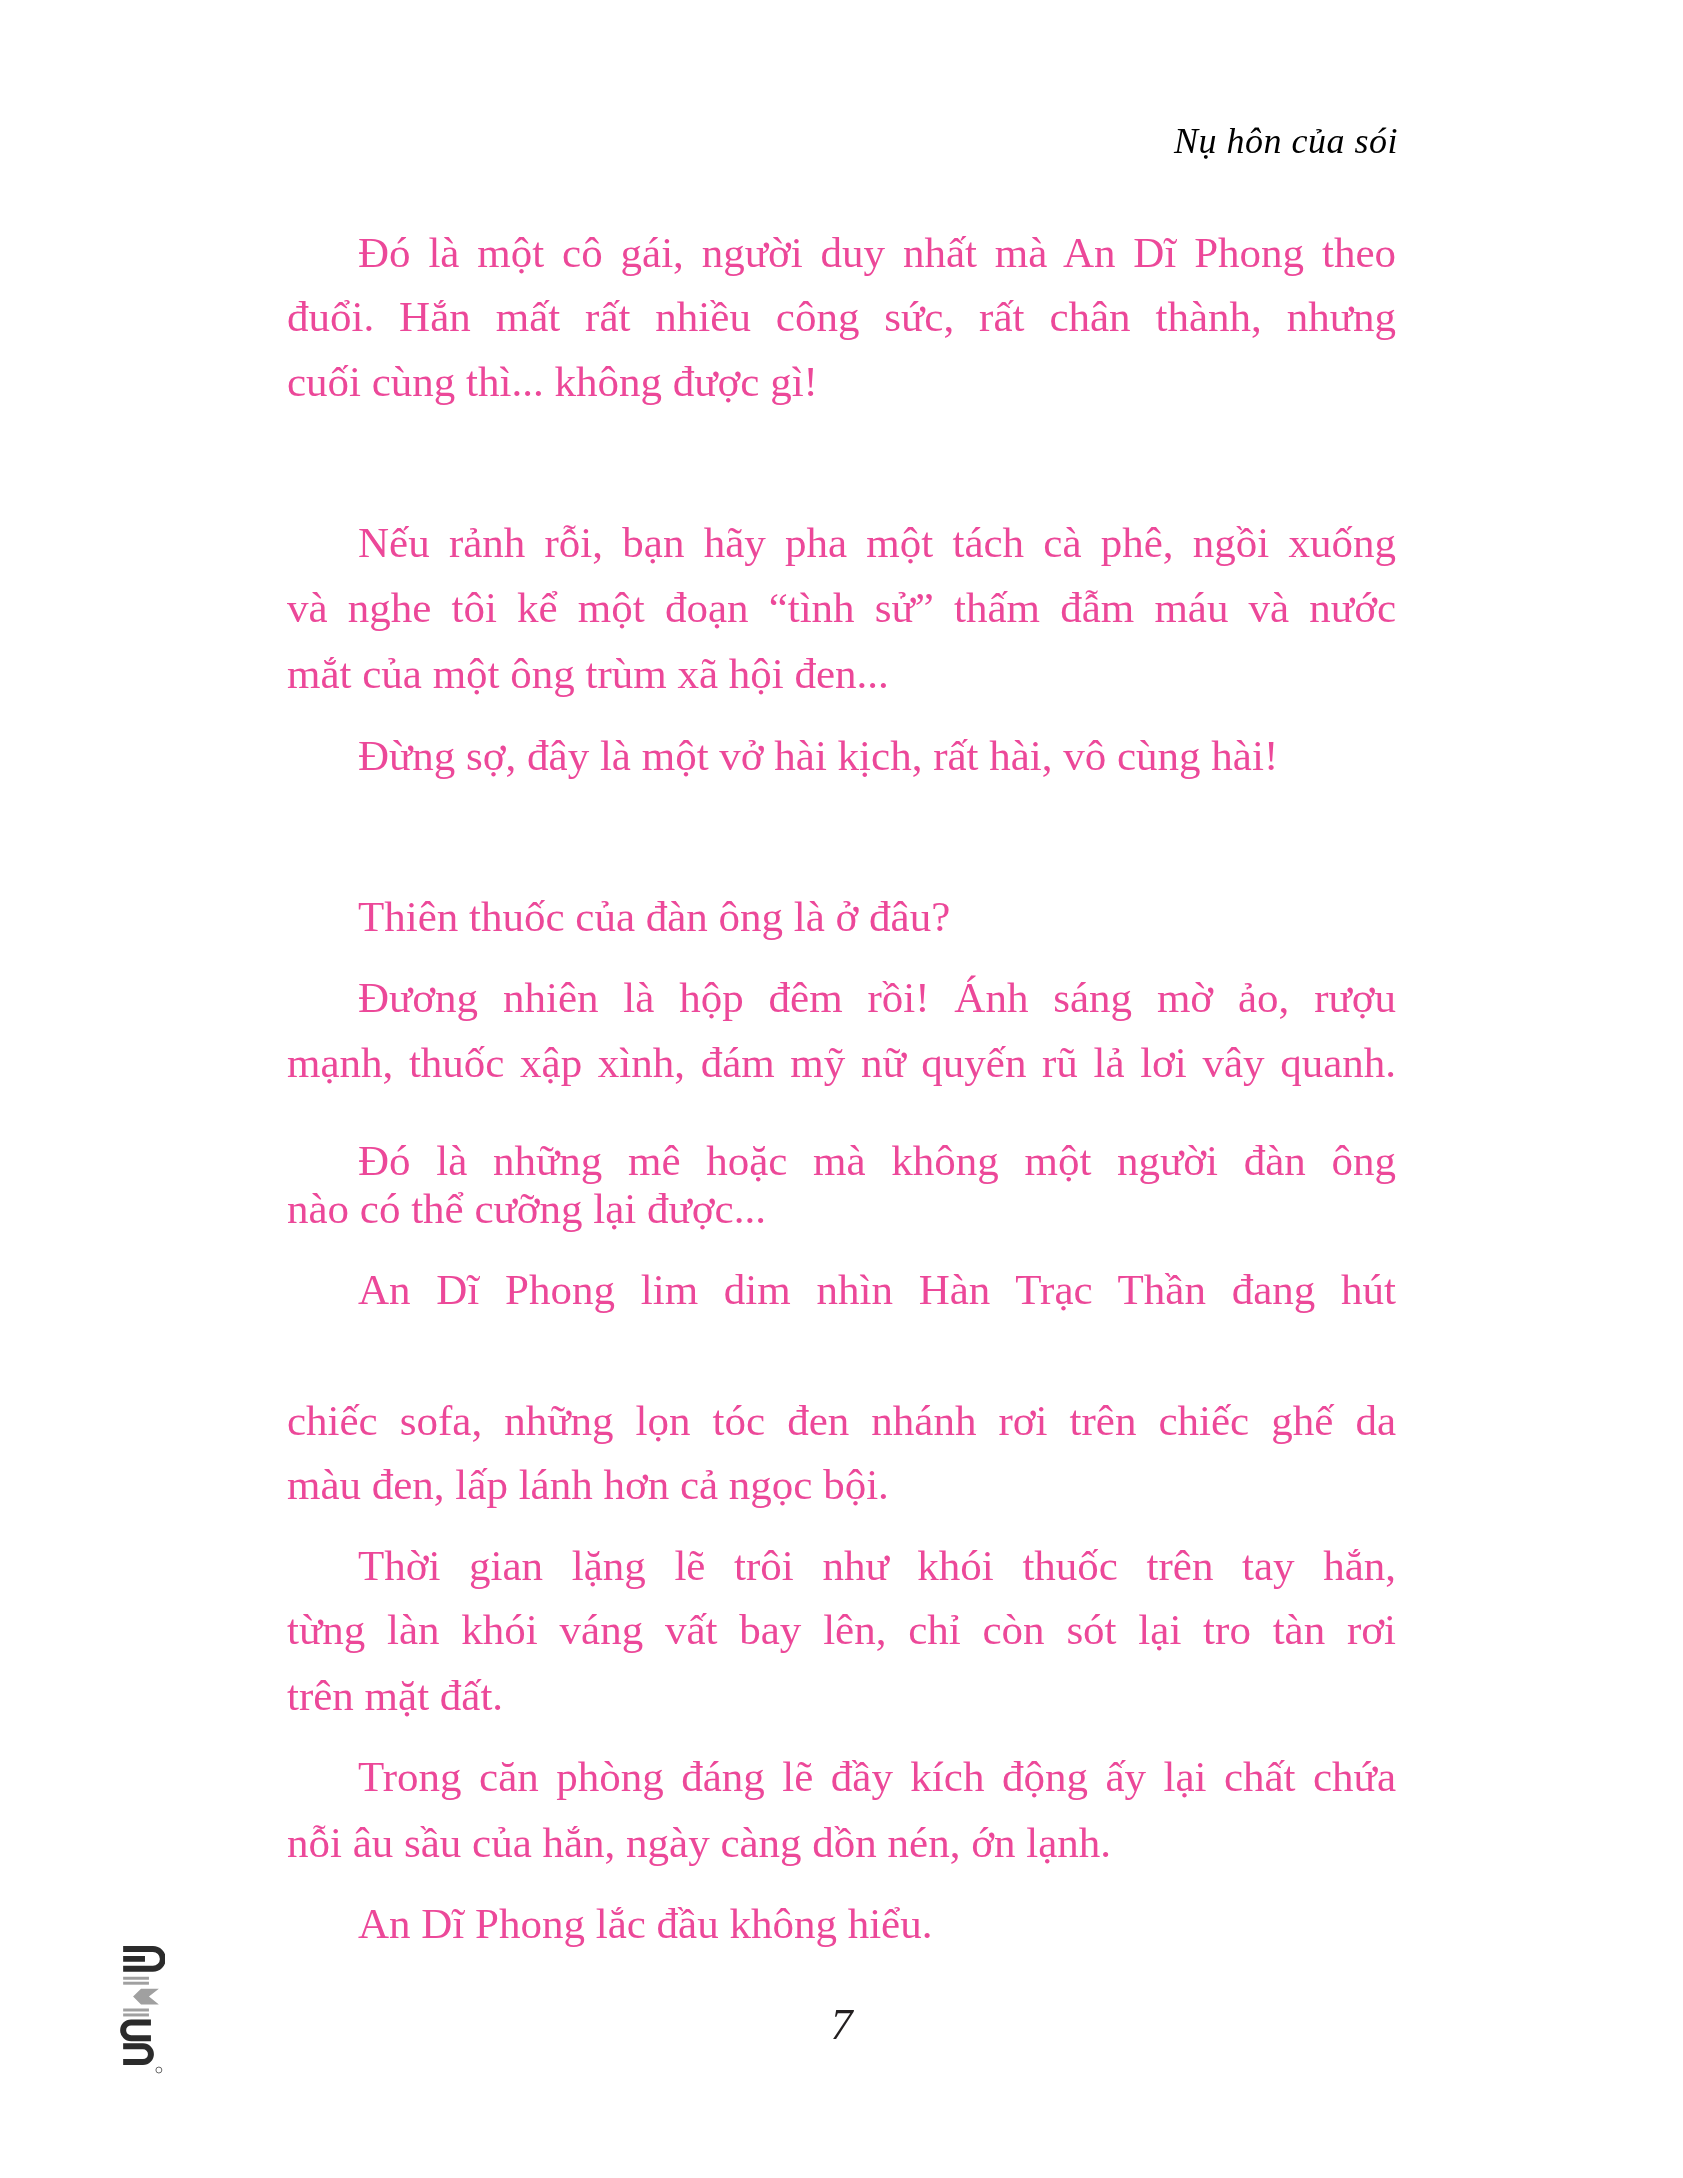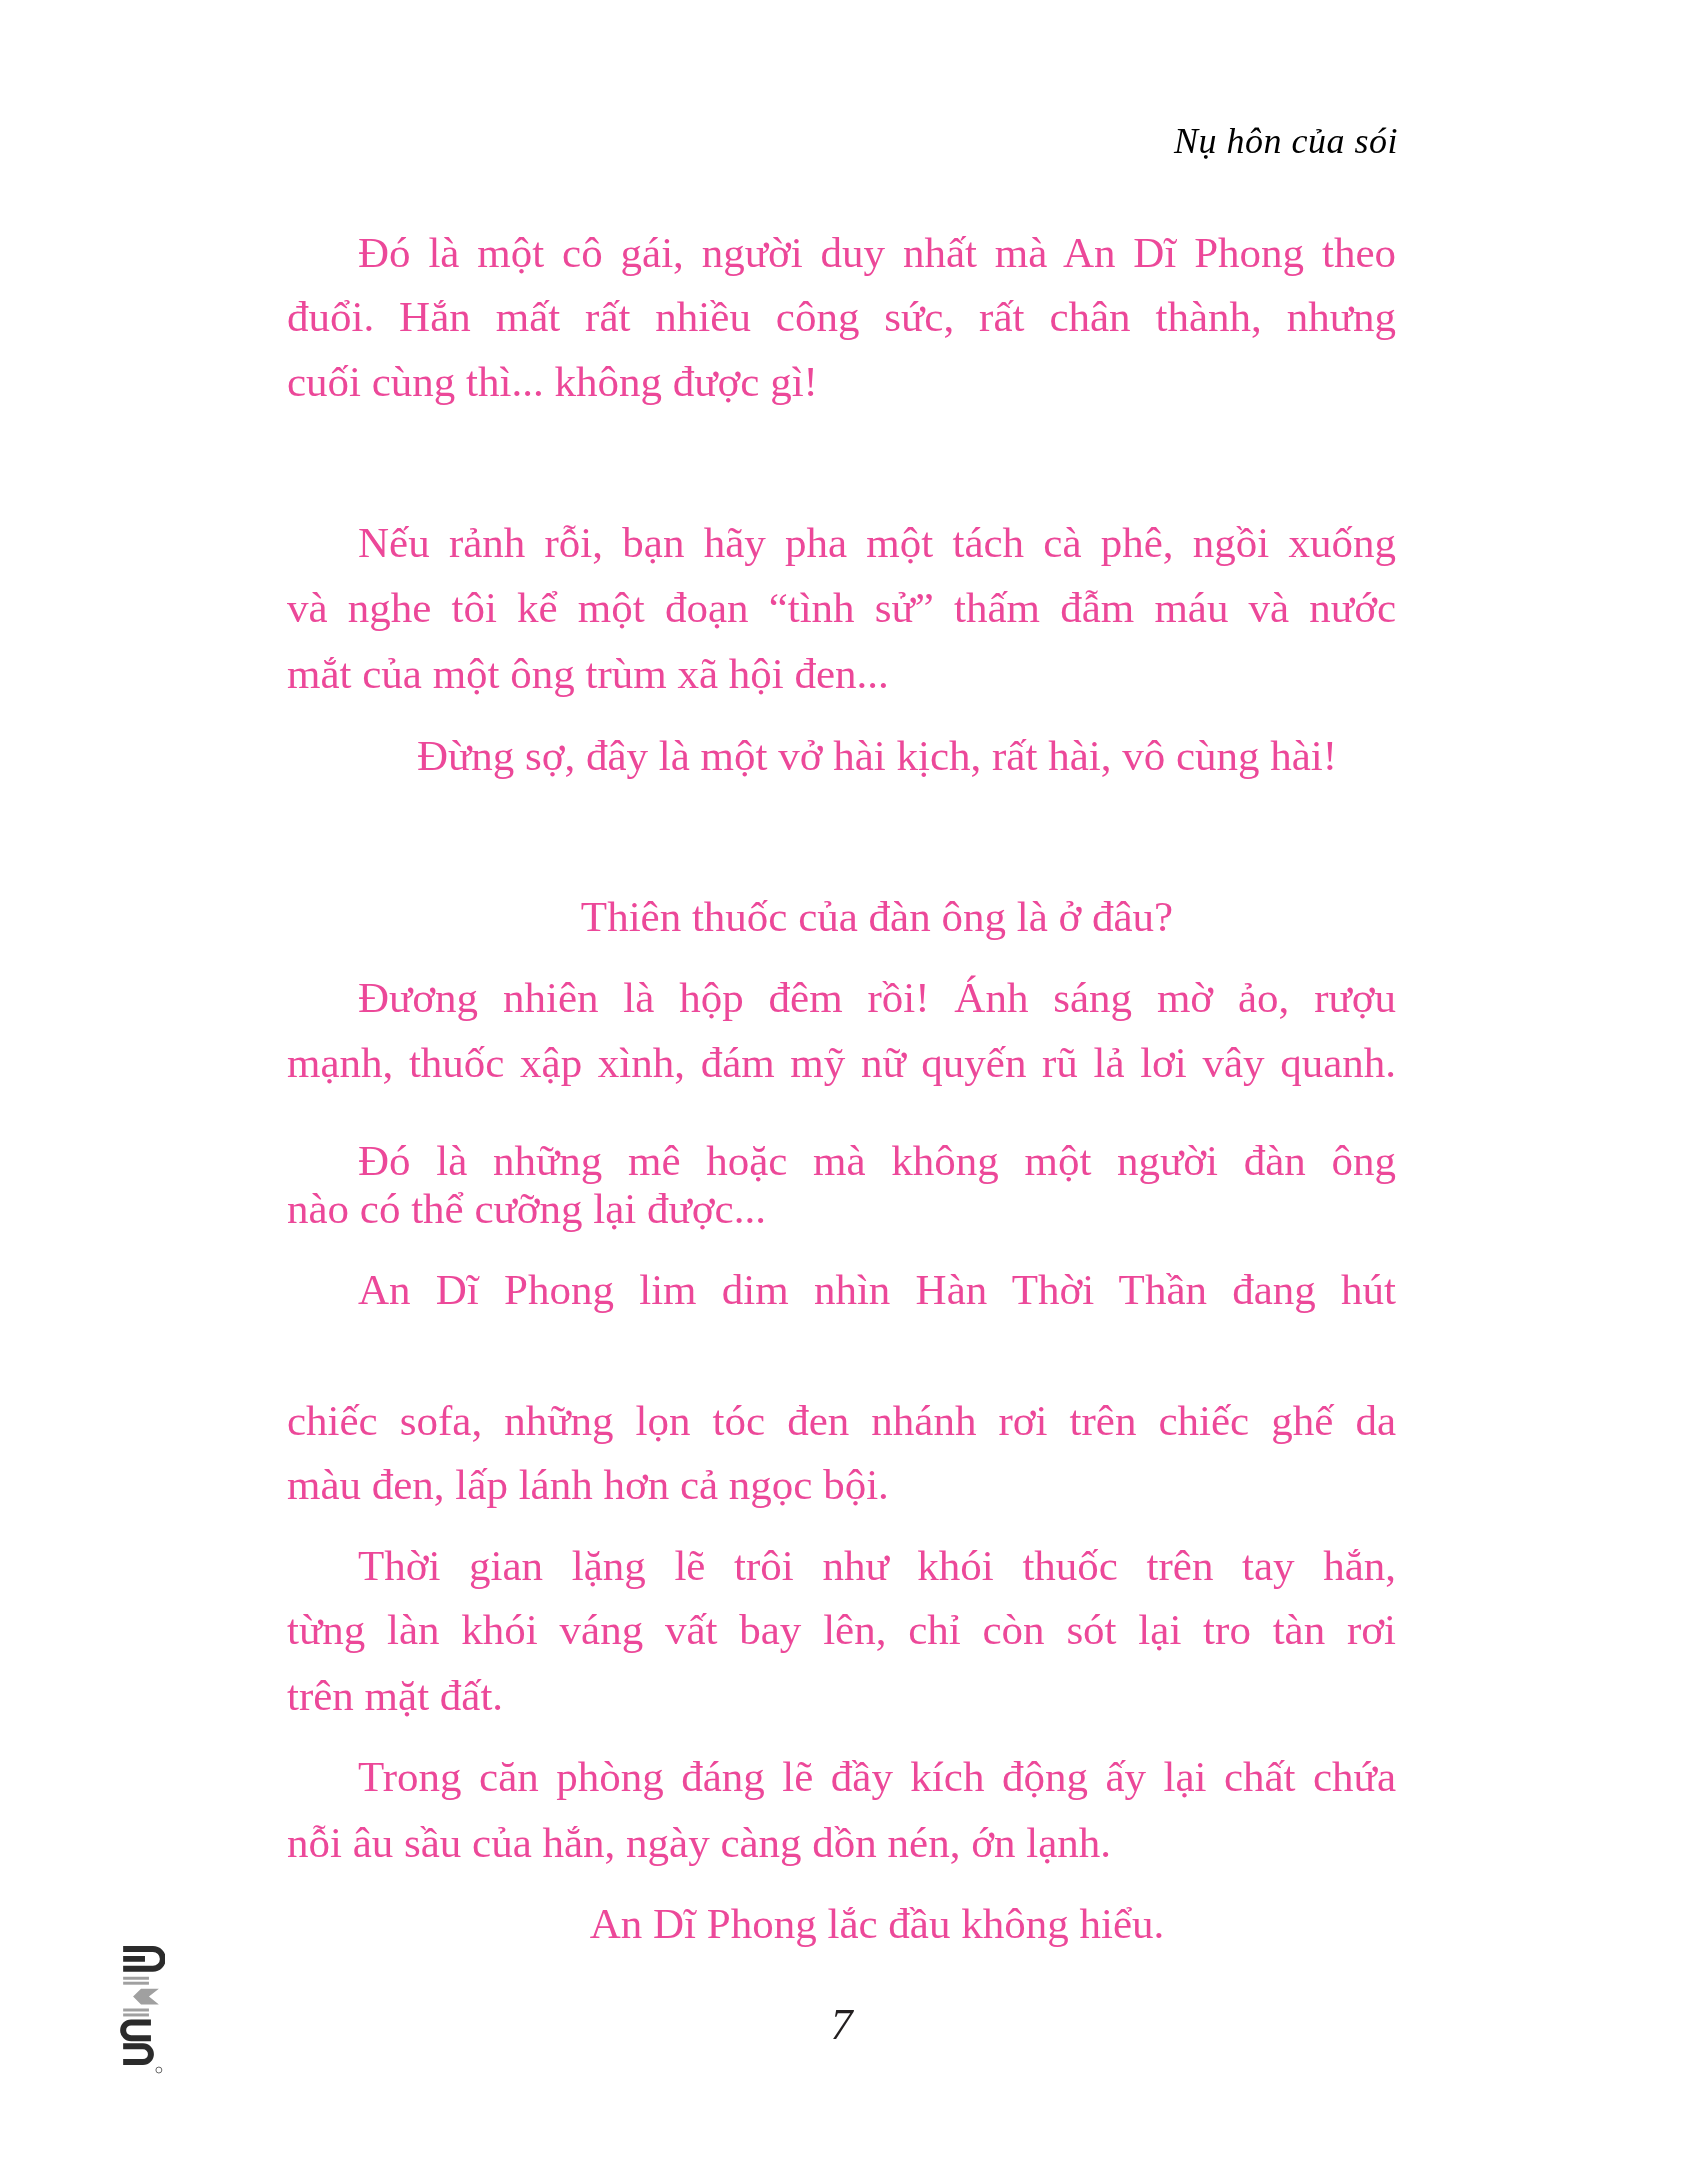--- a/index.html
+++ b/index.html
@@ -9,21 +9,21 @@
     position:absolute; left:1139px; top:117px; width:259px; text-align:right;
     font-family:"Liberation Serif", serif; font-style:italic; font-size:36px;
     color:#000000; line-height:48px; letter-spacing:0.5px;
   }
   .line {
     position:absolute; left:287px; width:1109px; height:65px;
     font-family:"Liberation Serif", serif; font-size:43px; color:#ec4899;
     line-height:65px; white-space:nowrap; overflow:visible;
   }
   .line.j { text-align:justify; text-align-last:justify; white-space:normal; }
-  .line.indent { padding-left:71px; width:1038px;text-align:center; }
+  .line.indent { padding-left:71px; width:1038px; }
   .page-number {
     position:absolute; left:792px; top:2000px; width:99px; text-align:center;
     font-family:"Liberation Serif", serif; font-style:italic; font-size:44px; color:#231f20;
     line-height:50px;
   }
   .logo {
     position:absolute; left:119px; top:1945px; width:46px; height:129px;
   }
 </style>
 </head>
@@ -44,21 +44,21 @@
   <div class="line indent" style="top:723px">Đừng sợ, đây là một vở hài kịch, rất hài, vô cùng hài!</div>
 
   <div class="line indent" style="top:884px">Thiên thuốc của đàn ông là ở đâu?</div>
 
   <div class="line j indent" style="top:965px">Đương nhiên là hộp đêm rồi! Ánh sáng mờ ảo, rượu</div>
   <div class="line j" style="top:1030px">mạnh, thuốc xập xình, đám mỹ nữ quyến rũ lả lơi vây quanh.</div>
 
   <div class="line j indent" style="top:1128px">Đó là những mê hoặc mà không một người đàn ông</div>
   <div class="line" style="top:1176px">nào có thể cưỡng lại được...</div>
 
-  <div class="line j indent" style="top:1257px">An Dĩ Phong lim dim nhìn Hàn Thời Thần đang hút</div>
+  <div class="line j indent" style="top:1257px">An Dĩ Phong lim dim nhìn Hàn Trạc Thần đang hút</div>
   <div class="line j" style="top:1388px">chiếc sofa, những lọn tóc đen nhánh rơi trên chiếc ghế da</div>
   <div class="line" style="top:1452px">màu đen, lấp lánh hơn cả ngọc bội.</div>
 
   <div class="line j indent" style="top:1533px">Thời gian lặng lẽ trôi như khói thuốc trên tay hắn,</div>
   <div class="line j" style="top:1597px">từng làn khói váng vất bay lên, chỉ còn sót lại tro tàn rơi</div>
   <div class="line" style="top:1663px">trên mặt đất.</div>
 
   <div class="line j indent" style="top:1744px">Trong căn phòng đáng lẽ đầy kích động ấy lại chất chứa</div>
   <div class="line" style="top:1810px">nỗi âu sầu của hắn, ngày càng dồn nén, ớn lạnh.</div>
 

